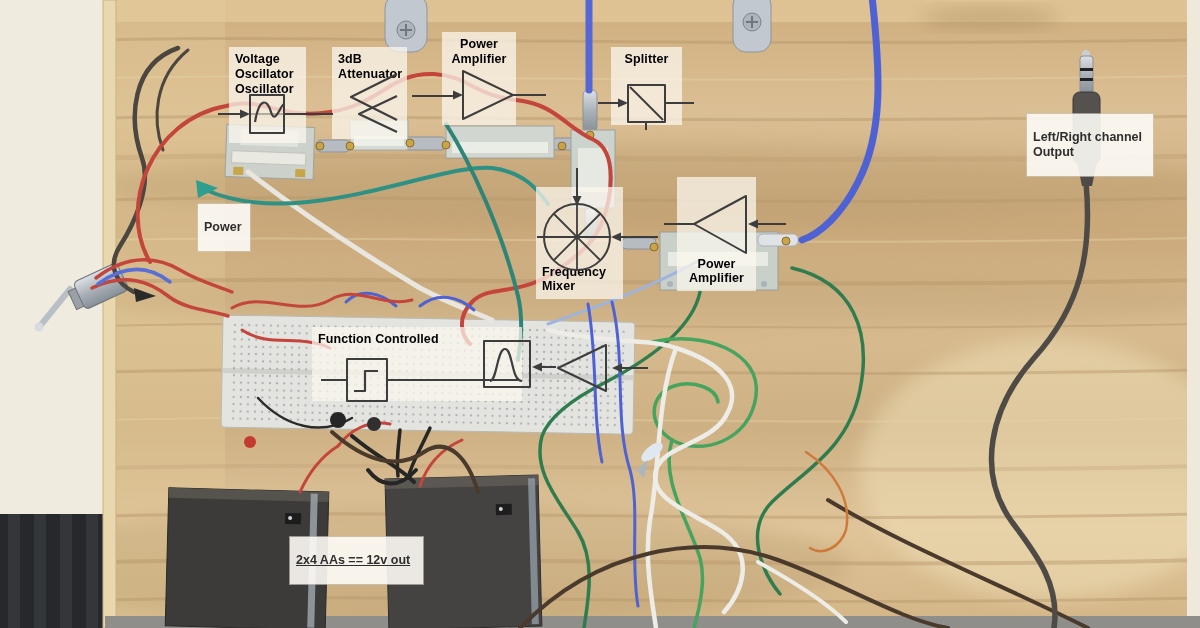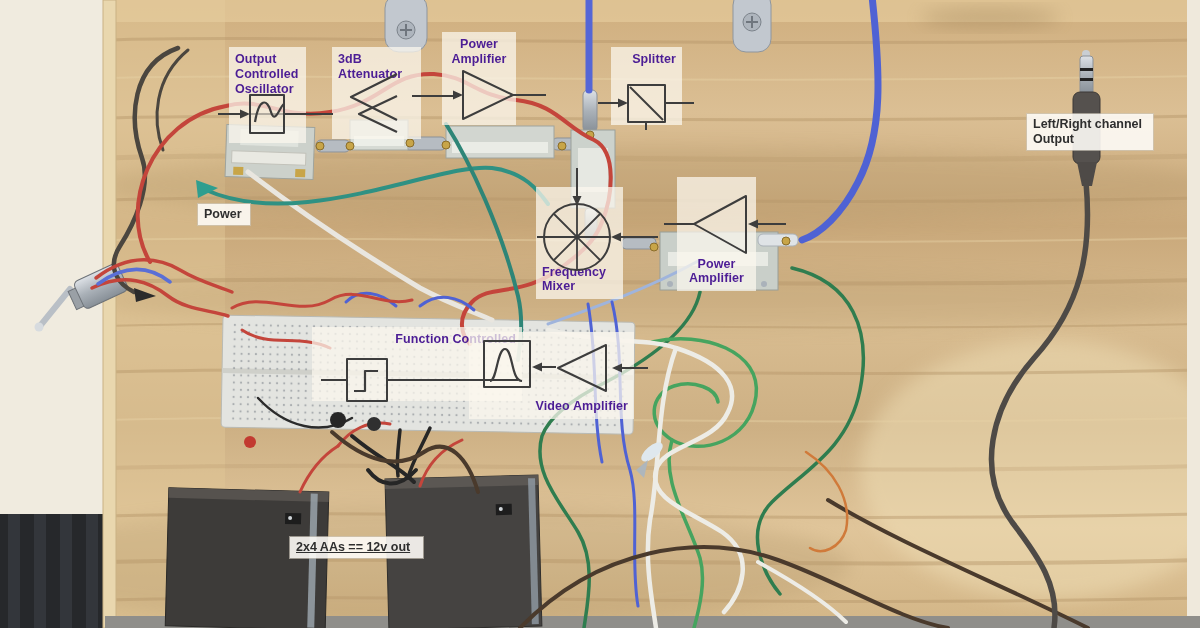--- a/index.html
+++ b/index.html
@@ -2,29 +2,29 @@
 <html><head>
 <meta charset="utf-8">
 <style>
   html,body{margin:0;padding:0;}
   body{width:1200px;height:628px;position:relative;overflow:hidden;background:#d6b88b;font-family:"Liberation Sans",sans-serif;}
   .layer{position:absolute;left:0;top:0;width:1200px;height:628px;}
   #photo{z-index:1;}
   #labels{z-index:4;}
   #overlay{z-index:5;pointer-events:none;}
   .lbl{position:absolute;display:flex;flex-direction:column;box-sizing:border-box;
-       background:rgba(251,247,238,.74);color:#4c1d95;font-size:12.5px;font-weight:600;
-       line-height:1.18;padding:5px 6px;letter-spacing:.1px;align-items:flex-end;}
+       background:rgba(251,247,238,.74);color:#000000;font-size:12.5px;font-weight:600;
+       line-height:1.18;padding:5px 6px;letter-spacing:.1px;}
   .lbl.bottom{justify-content:flex-end;}
   .lbl.center{text-align:center;}
   .tag{position:absolute;box-sizing:border-box;background:rgba(253,251,246,.9);color:#2e2e2e;
-       font-size:12.5px;font-weight:600;line-height:1.2;padding:3px 6px;
+       font-size:12.5px;font-weight:600;line-height:1.2;padding:16px 6px;
        box-shadow:0 0 0 1px rgba(205,198,186,.65);}
   .lbl-vco{left:229px;top:47px;width:77px;height:96px;}
-  .lbl-att{left:332px;top:47px;width:89px;height:92px;}
+  .lbl-att{left:332px;top:47px;width:75px;height:92px;}
   .lbl-pa-top{left:442px;top:32px;width:74px;height:93px;}
   .lbl-splitter{left:611px;top:47px;width:71px;height:78px;text-align:center;}
   .lbl-mixer{left:536px;top:187px;width:87px;height:112px;}
   .lbl-pa-right{left:677px;top:177px;width:79px;height:114px;text-align:center;}
   .lbl-fg{left:312px;top:327px;width:210px;height:74px;}
   .lbl-va{left:469px;top:332px;width:165px;height:87px;text-align:center;}
   .tag-vtune{left:198px;top:204px;width:52px;}
   .tag-out{left:1027px;top:114px;width:126px;}
   .tag-batt{left:290px;top:537px;width:133px;white-space:nowrap;text-decoration:underline;}
 </style>
@@ -235,42 +235,39 @@
     <path d="M806,452 C834,470 852,500 846,530 C840,548 822,556 810,548" stroke="#d07a3a" stroke-width="2.5"></path>
     <path d="M1086,182 C1092,250 1082,305 1034,358 C990,408 976,472 1012,522 C1038,556 1060,586 1054,628" stroke="#4e4a46" stroke-width="5.5"></path>
     <circle cx="338" cy="420" r="8" fill="#262626" stroke="none"></circle>
     <circle cx="374" cy="424" r="7" fill="#303030" stroke="none"></circle>
     <circle cx="250" cy="442" r="6" fill="#c23a30" stroke="none"></circle>
   </g>
 </svg>
 
 <div id="labels" class="layer">
   <div class="lbl lbl-vco">
-      <span>Output Controlled Oscillator</span>
+      <span>Voltage Oscillator Oscillator</span>
     </div>
   <div class="lbl lbl-att">
       <span>3dB Attenuator</span>
     </div>
   <div class="lbl lbl-pa-top center">
       <span>Power Amplifier</span>
     </div>
   <div class="lbl lbl-mixer bottom">
       <span>Frequency Mixer</span>
     </div>
   <div class="lbl lbl-splitter">
       <span>Splitter</span>
     </div>
   <div class="lbl lbl-pa-right bottom">
       <span>Power Amplifier</span>
     </div>
   <div class="lbl lbl-fg">
       <span>Function Controlled</span>
-    </div>
-  <div class="lbl lbl-va bottom">
-      <span>Video Amplifier</span>
     </div>
   <div class="tag tag-vtune"><span>Power</span></div>
   <div class="tag tag-out"><span>Left/Right channel Output</span></div>
   <div class="tag tag-batt"><span>2x4 AAs == 12v out</span></div>
 </div>
 
 <svg id="overlay" class="layer" viewBox="0 0 1200 628">
   <g fill="none" stroke="#3d3d3d" stroke-width="2" stroke-linejoin="round">
 
     <g>

